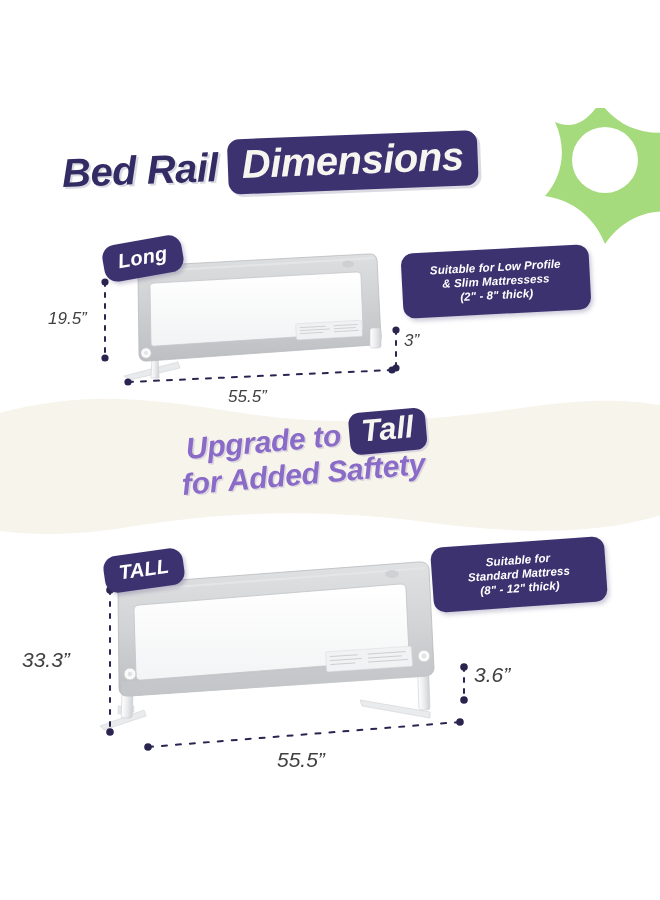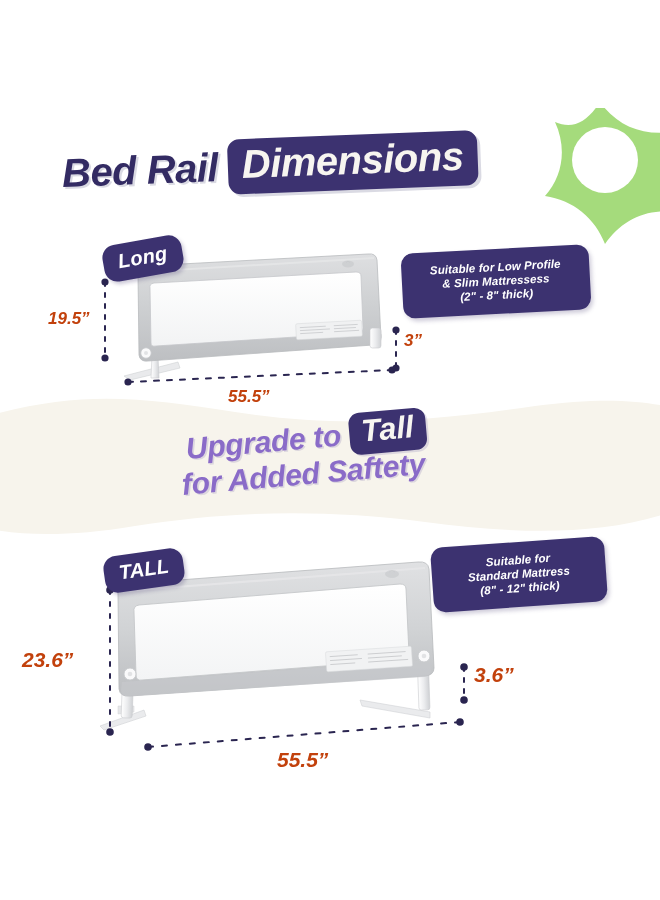--- a/index.html
+++ b/index.html
@@ -142,23 +142,23 @@
   }
   .badge-long  { left: 103px; top: 240px; transform: rotate(-10deg); }
   .badge-tall  { left: 104px; top: 552px; transform: rotate(-8deg); }
   .badge-note1 { left: 402px; top: 249px; width: 162px; transform: rotate(-3deg); }
   .badge-note2 { left: 432px; top: 542px; width: 148px; transform: rotate(-4deg); }
 
   
   .dim-label {
     position: absolute;
     font-size: 17px;
-    font-weight: 700;
-    font-style: italic;
-    color: #c2410c;
+    font-weight: 400;
+    font-style: italic;
+    color: #404040;
     white-space: nowrap;
   }
   .dim-label.big { font-size: 21px; }
   .dim-195  { left: 48px;  top: 309px; }
   .dim-3    { left: 404px; top: 331px; }
   .dim-555a { left: 228px; top: 387px; }
   .dim-236  { left: 22px;  top: 648px; }
   .dim-67   { left: 474px; top: 663px; }
   .dim-555b { left: 277px; top: 748px; }
 
@@ -356,17 +356,17 @@
   <div class="badge badge-note badge-note2">
     <div>Suitable for</div>
     <div>Standard Mattress</div>
     <div>(8" - 12" thick)</div>
   </div>
 
   <div class="dim-label dim-195">19.5”</div>
   <div class="dim-label dim-3">3”</div>
   <div class="dim-label dim-555a">55.5”</div>
 
-  <div class="dim-label big dim-236">23.6”</div>
+  <div class="dim-label big dim-236">33.3”</div>
   <div class="dim-label big dim-67">3.6”</div>
   <div class="dim-label big dim-555b">55.5”</div>
 
 </div>
 
 </body></html>

